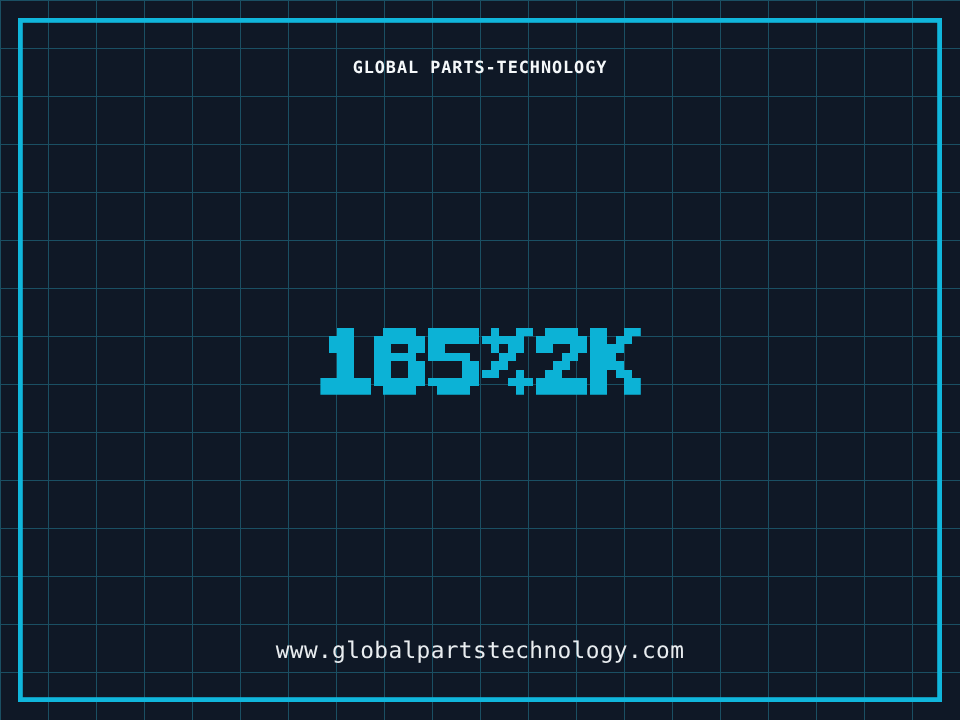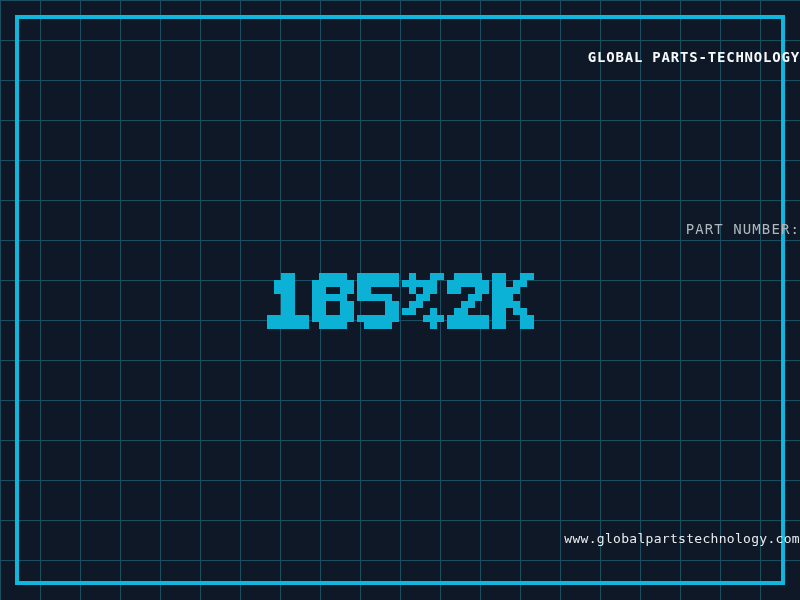--- a/index.html
+++ b/index.html
@@ -22,21 +22,21 @@
   .frame {
     position: absolute;
     left: 15px; top: 15px; right: 15px; bottom: 15px;
     border: 4px solid var(--frame, #10b6dc);
     pointer-events: none;
   }
   .txt {
     position: absolute;
     left: 0;
     width: 100%;
-    text-align: right;
+    text-align: center;
     white-space: pre;
   }
   .title {
     top: 49px;
     font-size: 14px;
     font-weight: bold;
     letter-spacing: 0.8px;
     color: var(--title, #f5f8fa);
   }
   .subtitle {
@@ -58,35 +58,34 @@
     width: 100%;
     display: flex;
     justify-content: center;
   }
   .part-number svg {
     fill: var(--part-number, #0cb2d6);
     display: block;
   }
   .url {
     top: 531px;
-    font-size: 13px;
+    font-size: 19px;
     letter-spacing: 0.3px;
     color: var(--website, #e9edf0);
   }
 </style>
 </head>
 <body>
 
 <div class="stage">
   <div class="frame"></div>
 
   <div class="txt title">GLOBAL PARTS-TECHNOLOGY</div>
 
 
-  <div class="txt part-label">PART NUMBER:</div>
 
   <div class="part-number" aria-label="165%2K">
       <svg width="267" height="56" viewBox="0 0 267 56" shape-rendering="crispEdges">
         <rect x="14" y="0" width="7" height="7"></rect>
         <rect x="21" y="0" width="7" height="7"></rect>
         <rect x="7" y="7" width="7" height="7"></rect>
         <rect x="14" y="7" width="7" height="7"></rect>
         <rect x="21" y="7" width="7" height="7"></rect>
         <rect x="7" y="14" width="7" height="7"></rect>
         <rect x="14" y="14" width="7" height="7"></rect>

